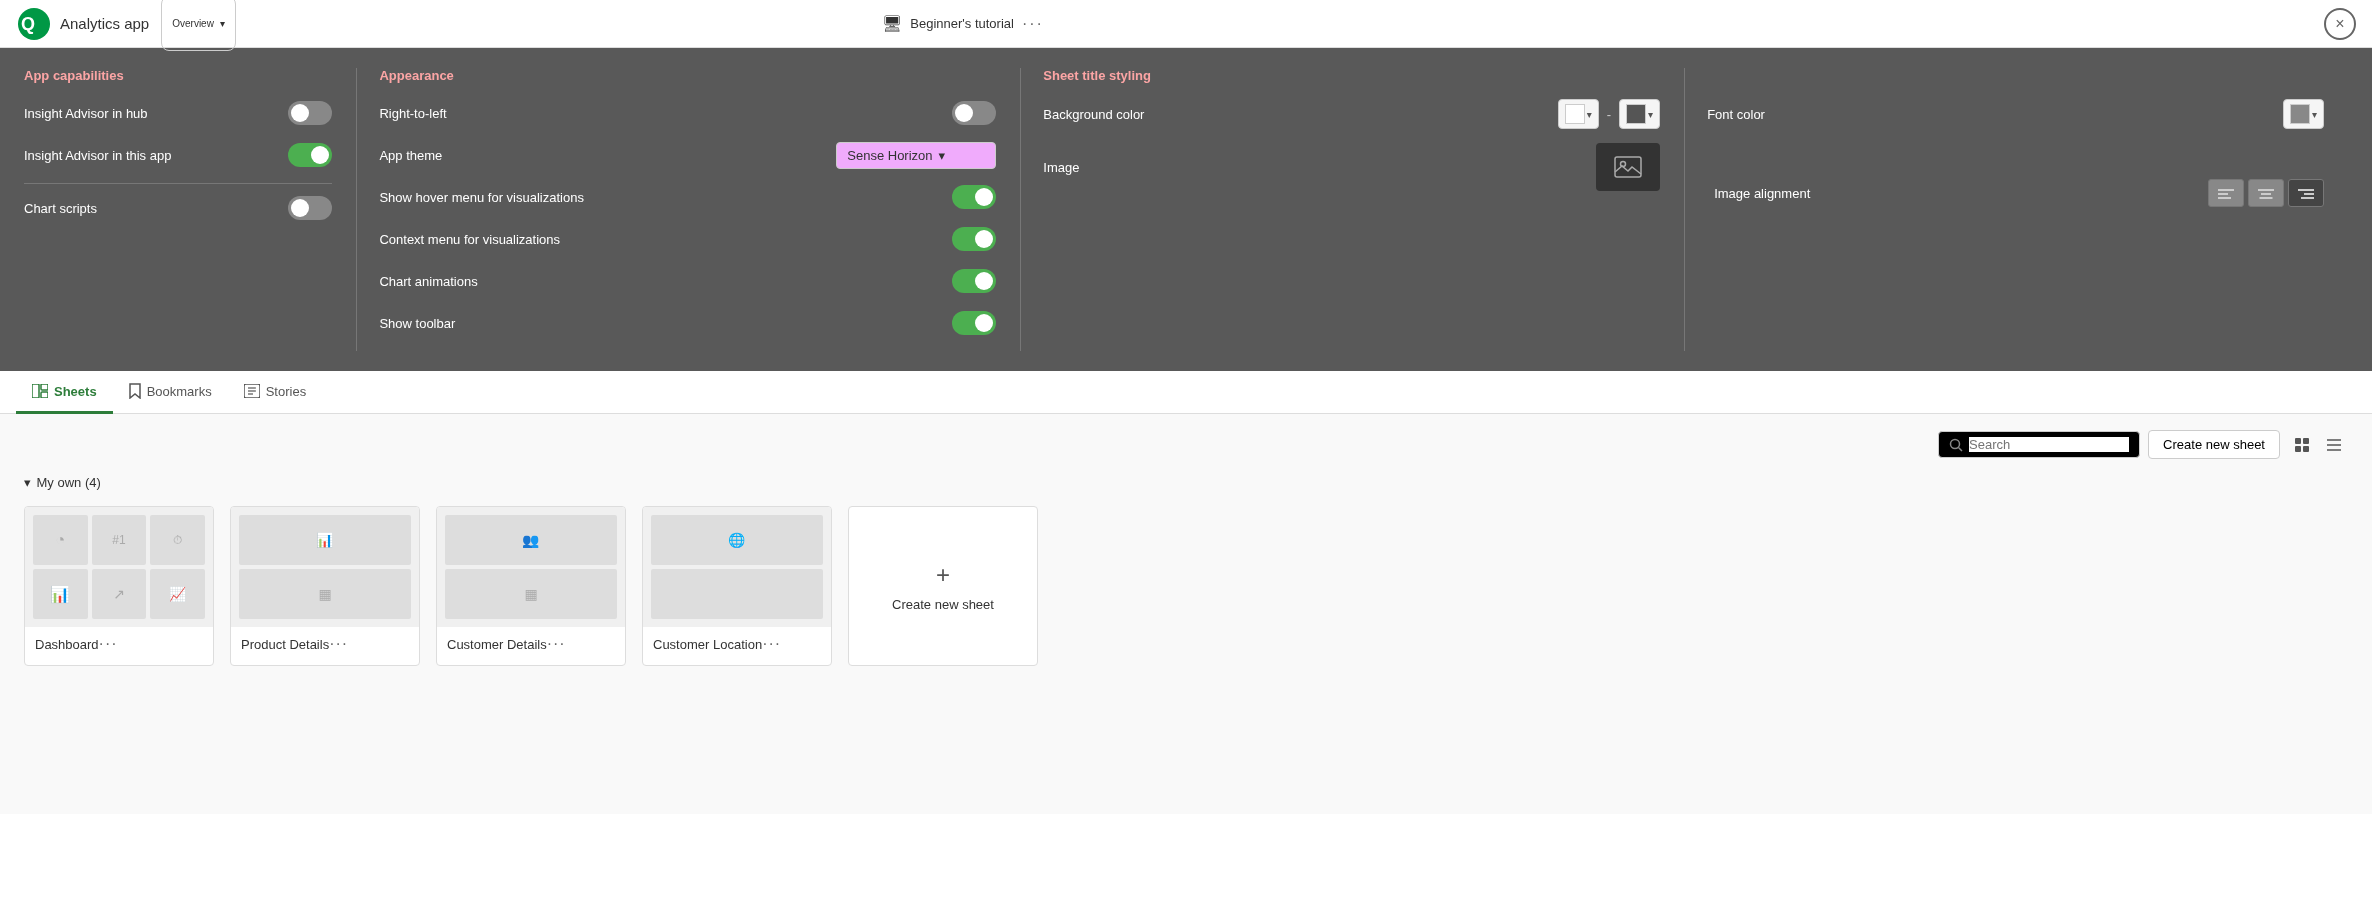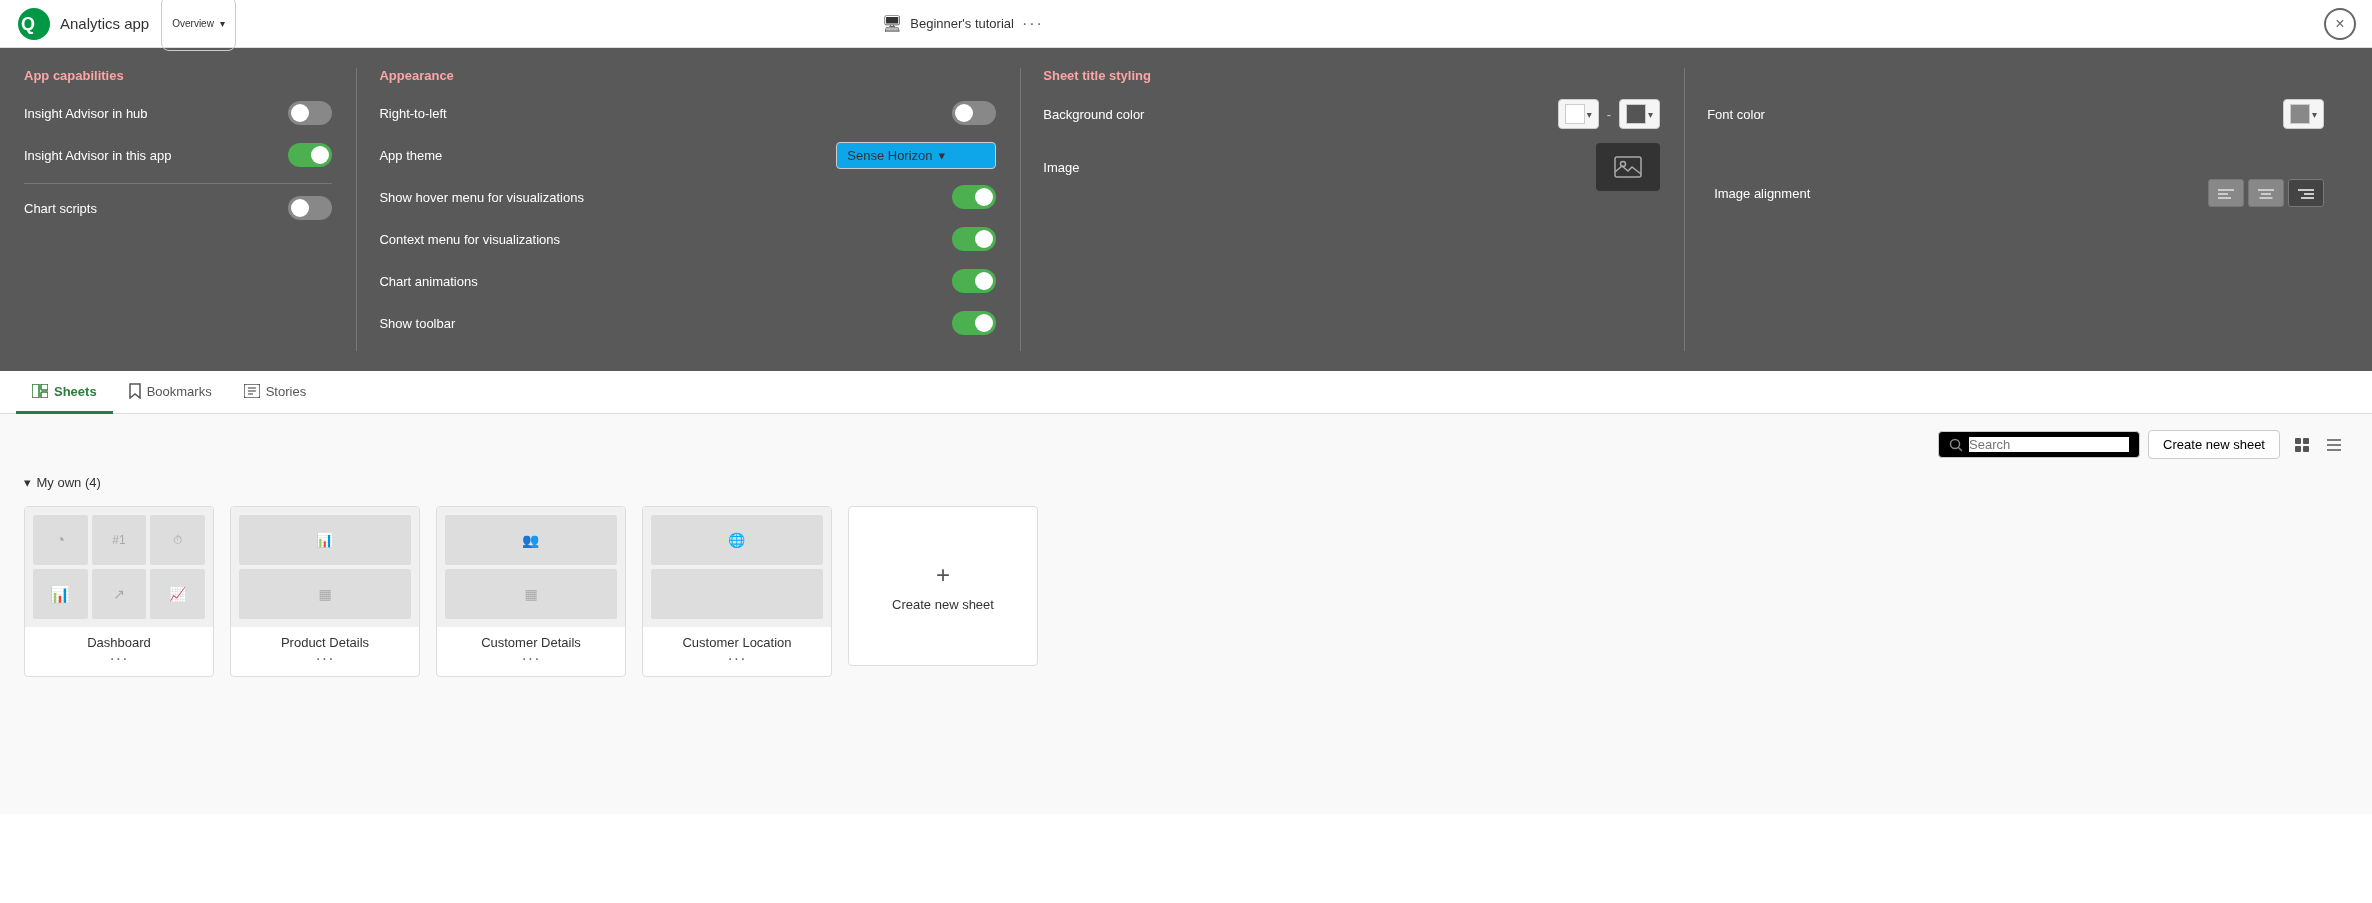--- a/index.html
+++ b/index.html
@@ -51,21 +51,21 @@
     .toggle::after {
       content: ''; position: absolute; top: 3px; left: 3px;
       width: 18px; height: 18px; background: #fff; border-radius: 50%;
       transition: left 0.2s;
     }
     .toggle.on::after { left: 23px; }
 
     
     .app-theme-select {
       display: flex; align-items: center; gap: 6px;
-      background: #0ea5e9; color: #333; border: 1px solid #ccc;
+      background: #f0abfc; color: #333; border: 1px solid #ccc;
       border-radius: 4px; padding: 5px 10px; cursor: pointer;
       font-size: 13px; min-width: 160px;
     }
 
     
     .color-btn {
       display: flex; align-items: center; gap: 2px;
       background: #f5f5f5; border: 1px solid #ccc; border-radius: 4px;
       padding: 4px 6px; cursor: pointer;
     }
@@ -134,21 +134,21 @@
     }
     .sheet-thumbnail {
       height: 120px; background: #f0f0f0;
       display: grid; grid-template-columns: 1fr 1fr; grid-template-rows: 1fr 1fr;
       gap: 4px; padding: 8px;
     }
     .thumb-cell {
       background: #ddd; border-radius: 2px;
       display: flex; align-items: center; justify-content: center; font-size: 18px; color: #aaa;
     }
-    .sheet-footer { display: flex; align-items: center; justify-content: flex-start; padding: 8px 10px; flex-direction: column; }
+    .sheet-footer { display: flex; align-items: center; justify-content: flex-start; padding: 8px 10px; }
     .sheet-name { font-size: 13px; color: #333; }
     .sheet-more { color: #666; cursor: pointer; font-size: 16px; letter-spacing: 1px; }
 
     
     .create-card {
       width: 190px; height: 160px; background: #fff; border: 1px solid #ddd;
       border-radius: 4px; display: flex; flex-direction: column;
       align-items: center; justify-content: center; cursor: pointer; gap: 8px;
       color: #333; font-size: 13px;
     }

